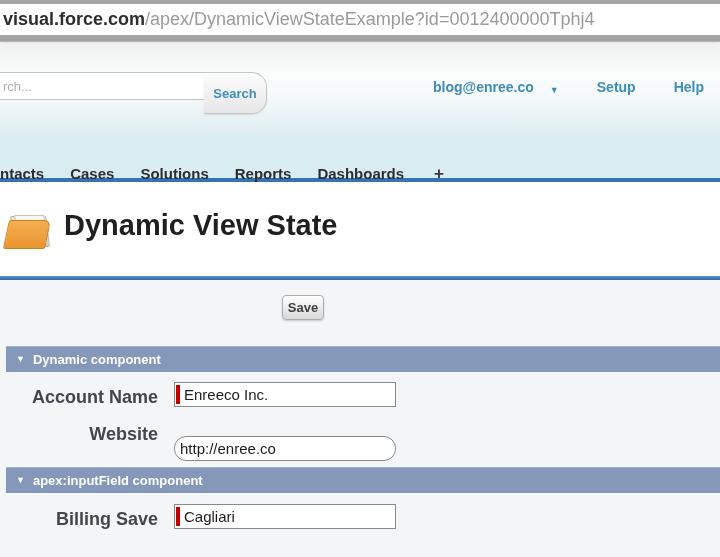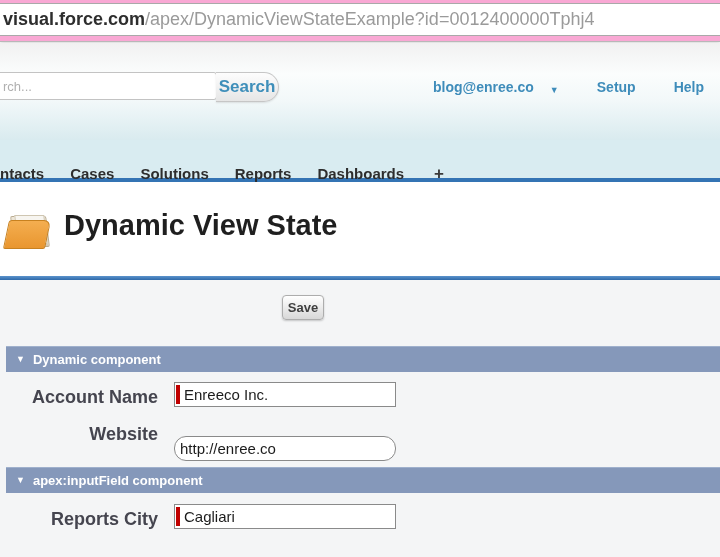--- a/index.html
+++ b/index.html
@@ -8,21 +8,21 @@
     font-family:"Liberation Sans", sans-serif;
     background:#ffffff;
     position:relative;
     overflow:hidden;
   }
   .canvas { position:absolute; inset:0; width:720px; height:557px; }
 
   
   .browser-chrome {
     position:absolute; top:0; left:0; right:0; height:42px;
-    background:#f9a8d4;
+    background:#a3a3a3;
     border-bottom:1px solid #b8b8b8;
     box-shadow:0 3px 4px rgba(0,0,0,0.12);
     padding-left:28px;
   }
   .address-bar {
     position:absolute; top:3px; left:-6px; right:-6px; height:33px;
     background:#ffffff; border:1px solid #a9a9a9;
     line-height:31px; padding-left:8px;
     font-size:18px; white-space:nowrap; overflow:hidden;
   }
@@ -36,25 +36,25 @@
   }
   .search-input {
     position:absolute; left:-6px; top:29px; width:223px; height:28px;
     border:1px solid #c3c3c3; border-radius:3px;
     padding-left:8px; font-size:13px; color:#666;
     font-family:"Liberation Sans", sans-serif;
     background:#ffffff;
   }
   .search-input::placeholder { color:#b0b0b0; }
   .search-btn {
-    position:absolute; left:216px; top:29px; width:63px; height:30px;
+    position:absolute; left:204px; top:29px; width:63px; height:42px;
     border:1px solid #c6c6c6; border-left:none;
     border-radius:0 15px 15px 0;
     background:linear-gradient(180deg,#fdfdfd,#e6e6e6);
-    color:#3f8fba; font-weight:bold; font-size:17px;
+    color:#3f8fba; font-weight:bold; font-size:13px;
     font-family:"Liberation Sans", sans-serif;
     cursor:pointer; box-shadow:0 1px 2px rgba(0,0,0,0.1);
   }
   .header-links {
     position:absolute; top:36px; right:16px;
     display:flex; align-items:center; gap:38px;
     font-size:14px; font-weight:bold; color:#3e8cba;
   }
   .user-menu { display:flex; align-items:flex-end; gap:16px; cursor:pointer; }
   .chev { font-size:9px; color:#3e8cba; }
@@ -207,18 +207,18 @@
     <input class="field-input inp-1 inp-req" type="text" value="Enreeco Inc." style="">
 
     <div class="field-label lbl-2">Website</div>
     <input class="field-input inp-2" type="text" value="http://enree.co" style="">
 
     <div class="section-header sec2">
       <span class="sec-arrow">▼</span>
       <span>apex:inputField component</span>
     </div>
 
-    <div class="field-label lbl-3">Reports City</div>
+    <div class="field-label lbl-3">Billing Save</div>
     <div class="req-bar req-3"></div>
     <input class="field-input inp-3 inp-req" type="text" value="Cagliari" style="">
 
   </div>
 </div>
 
 </body></html>

